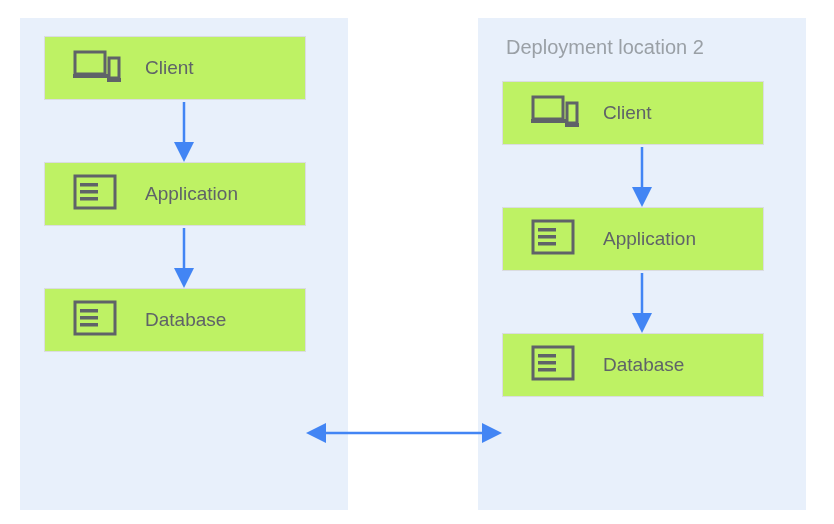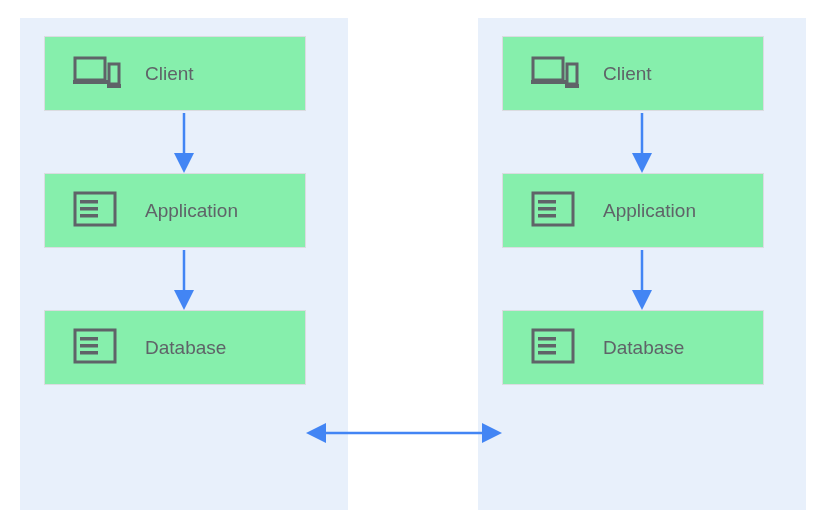--- a/index.html
+++ b/index.html
@@ -17,24 +17,24 @@
     background: #e8f0fb;
     padding: 18px 24px 26px 24px;
   }
   .region-title {
     font-size: 20px;
     color: #9aa0a6;
     margin: 0 0 22px 4px;
     font-weight: 400;
   }
   .node {
-    background: #86efac;
+    background: #bef264;
     border: 1px solid #dadce0;
     width: 262px;
-    height: 75px;
+    height: 64px;
     display: flex;
     align-items: center;
     padding: 0 0 0 28px;
     position: relative;
   }
   .node + .arrow-gap { height: 62px; display:flex; align-items:center; justify-content:center; }
   .node-label {
     font-size: 19px;
     color: #5f6368;
     margin-left: 24px;
@@ -107,20 +107,21 @@
         <rect x="7" y="9" width="18" height="3.5" fill="#5f6368"></rect>
         <rect x="7" y="16" width="18" height="3.5" fill="#5f6368"></rect>
         <rect x="7" y="23" width="18" height="3.5" fill="#5f6368"></rect>
       </svg>
     </span>
     <span class="node-label">Database</span>
   </div>
 </div>
 
 <div class="region" style="left:478px; top:18px; width:328px; height:492px;">
+  <div class="region-title">Deployment location 2</div>
 
   <div class="node">
     <span class="icon icon-client">
       <svg viewBox="0 0 48 40">
         <rect x="2" y="4" width="30" height="22" fill="none" stroke="#5f6368" stroke-width="3"></rect>
         <rect x="0" y="26" width="36" height="4" fill="#5f6368"></rect>
         <rect x="36" y="10" width="10" height="20" fill="none" stroke="#5f6368" stroke-width="3"></rect>
         <rect x="34" y="30" width="14" height="4" fill="#5f6368"></rect>
       </svg>
     </span>

